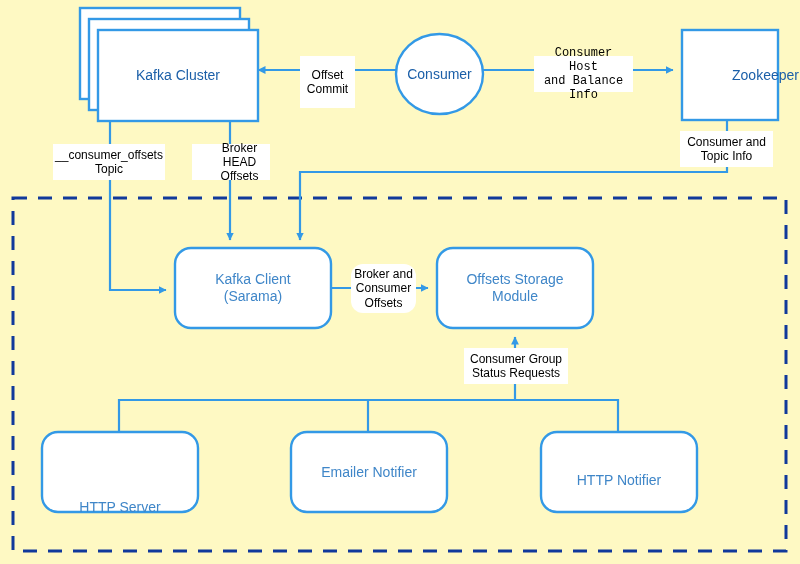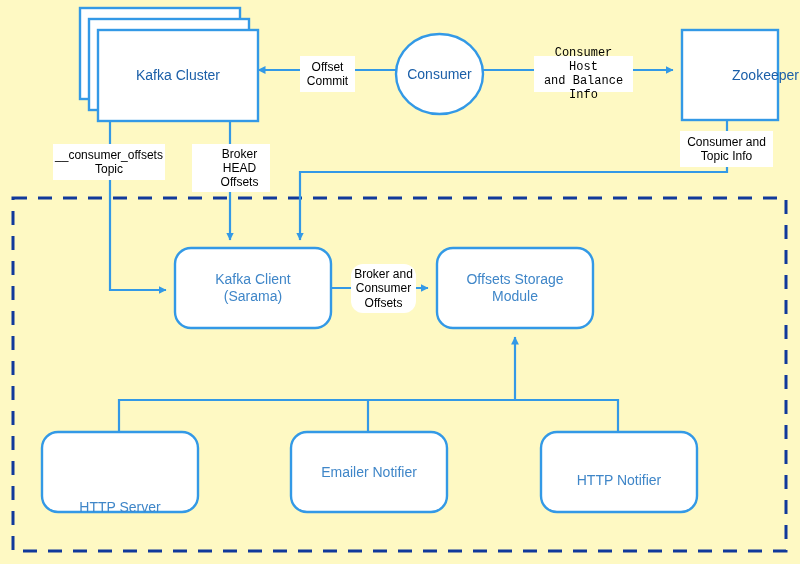--- a/index.html
+++ b/index.html
@@ -146,33 +146,35 @@
 
   <div class="node-label light" style="left:437px; top:248px; width:156px; height:80px;">Offsets Storage
 Module</div>
 
   <div class="node-label light" style="left:42px; top:432px; width:156px; height:80px;margin-top:35px;">HTTP Server</div>
 
   <div class="node-label light" style="left:291px; top:432px; width:156px; height:80px;">Emailer Notifier</div>
 
   <div class="node-label light" style="left:541px; top:432px; width:156px; height:96px;">HTTP Notifier</div>
 
-  <div class="edge-label" style="left:300px; top:56px; width:55px; height:36px;">Offset
+  <div class="edge-label" style="left:300px; top:56px; width:55px; height:52px;">Offset
 Commit</div>
 
   <div class="edge-label" style="left:534px; top:56px; width:99px; height:36px;font-family:Liberation Mono, monospace;">Consumer Host
 and Balance Info</div>
 
   <div class="edge-label" style="left:680px; top:131px; width:93px; height:36px;">Consumer and
 Topic Info</div>
 
   <div class="edge-label" style="left:53px; top:144px; width:112px; height:36px;">__consumer_offsets
 Topic</div>
 
-  <div class="edge-label" style="left:192px; top:144px; width:78px; height:48px;padding-left:20px;">Broker HEAD
+  <div class="edge-label" style="left:192px; top:144px; width:78px; height:36px;padding-left:20px;">Broker HEAD
 Offsets</div>
 
   <div class="edge-label" style="left:351px; top:264px; width:65px; height:49px;border-radius:12px;">Broker and
 Consumer
 Offsets</div>
 
+  <div class="edge-label" style="left:464px; top:348px; width:104px; height:36px;">Consumer Group
+Status Requests</div>
 
 </div>
 
 </body></html>

